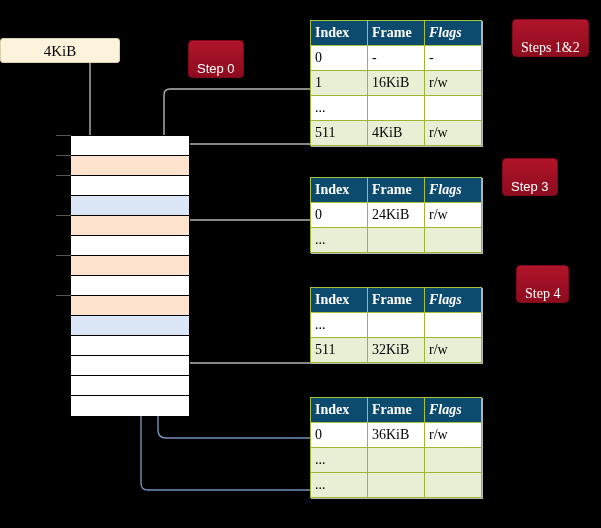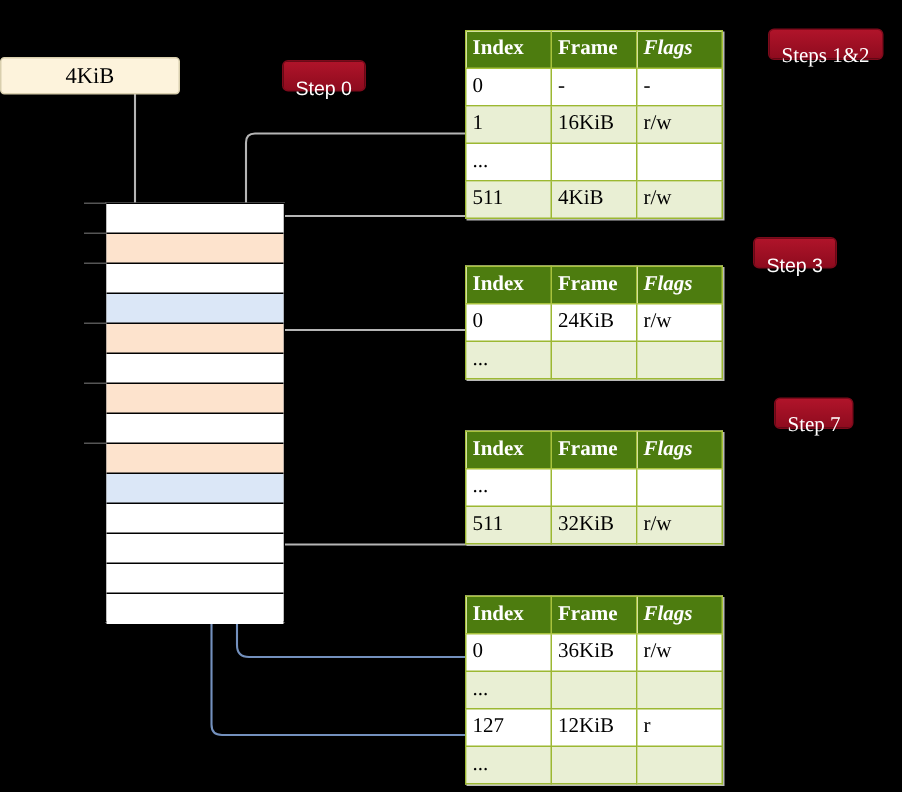--- a/index.html
+++ b/index.html
@@ -52,21 +52,21 @@
     box-sizing: border-box;
     background: #a50f25;
     background: linear-gradient(180deg, #b0142a 0%, #8e0b1e 100%);
     border: 1px solid #7d0a1b;
     border-radius: 4px;
     color: #ffffff;
     font-size: 14px;
     line-height: 20px;
     height: 21px;
     text-align: center;
-    padding: 8px 8px;
+    padding: 18px 8px;
     white-space: nowrap;
   }
   .step-badge.sans {
     font-family: Liberation Sans, sans-serif;
     font-size: 13px;
   }
 
   
   #mem-column {
     position: absolute;
@@ -111,21 +111,21 @@
     font-size: 14px;
     line-height: 18px;
     height: 25px;
     padding: 2px 4px;
     text-align: left;
     color: #000000;
     overflow: hidden;
     white-space: nowrap;
   }
   .pt th {
-    background: #4d7c0f;
+    background: #0c4a6e;
     color: #ffffff;
     font-weight: bold;
     border-color: #a8c23c;
   }
   .pt td.c-index { width: 57px; }
   .pt td.c-frame { width: 57px; }
   .pt td.c-flags { width: 57px; }
   .pt th.c-index { width: 57px; }
   .pt th.c-frame { width: 57px; }
   .pt th.c-flags { width: 57px; font-style: italic; }
@@ -194,21 +194,21 @@
       <div class="mem-tick" style="top: 175px;"></div>
       <div class="mem-tick" style="top: 215px;"></div>
       <div class="mem-tick" style="top: 255px;"></div>
       <div class="mem-tick" style="top: 295px;"></div>
     </div>
 
   <div id="badges">
       <div class="step-badge sans" style="left: 188px; top: 40px;">Step 0</div>
       <div class="step-badge" style="left: 512px; top: 19px;">Steps 1&amp;2</div>
       <div class="step-badge sans" style="left: 502px; top: 158px;">Step 3</div>
-      <div class="step-badge" style="left: 516px; top: 265px;">Step 7</div>
+      <div class="step-badge" style="left: 516px; top: 265px;">Step 4</div>
     </div>
 
   <div id="tables">
       <table class="pt" style="left: 310px; top: 20px;">
         <thead>
           <tr>
             <th class="c-index">Index</th>
             <th class="c-frame">Frame</th>
             <th class="c-flags">Flags</th>
           </tr>
@@ -290,25 +290,20 @@
           <tr class="plain">
             <td class="c-index">0</td>
             <td class="c-frame">36KiB</td>
             <td class="c-flags">r/w</td>
           </tr>
           <tr class="alt">
             <td class="c-index">...</td>
             <td class="c-frame"></td>
             <td class="c-flags"></td>
           </tr>
-          <tr class="plain">
-            <td class="c-index">127</td>
-            <td class="c-frame">12KiB</td>
-            <td class="c-flags">r</td>
-          </tr>
           <tr class="alt">
             <td class="c-index">...</td>
             <td class="c-frame"></td>
             <td class="c-flags"></td>
           </tr>
         </tbody>
       </table>
     </div>
 
 </div>

